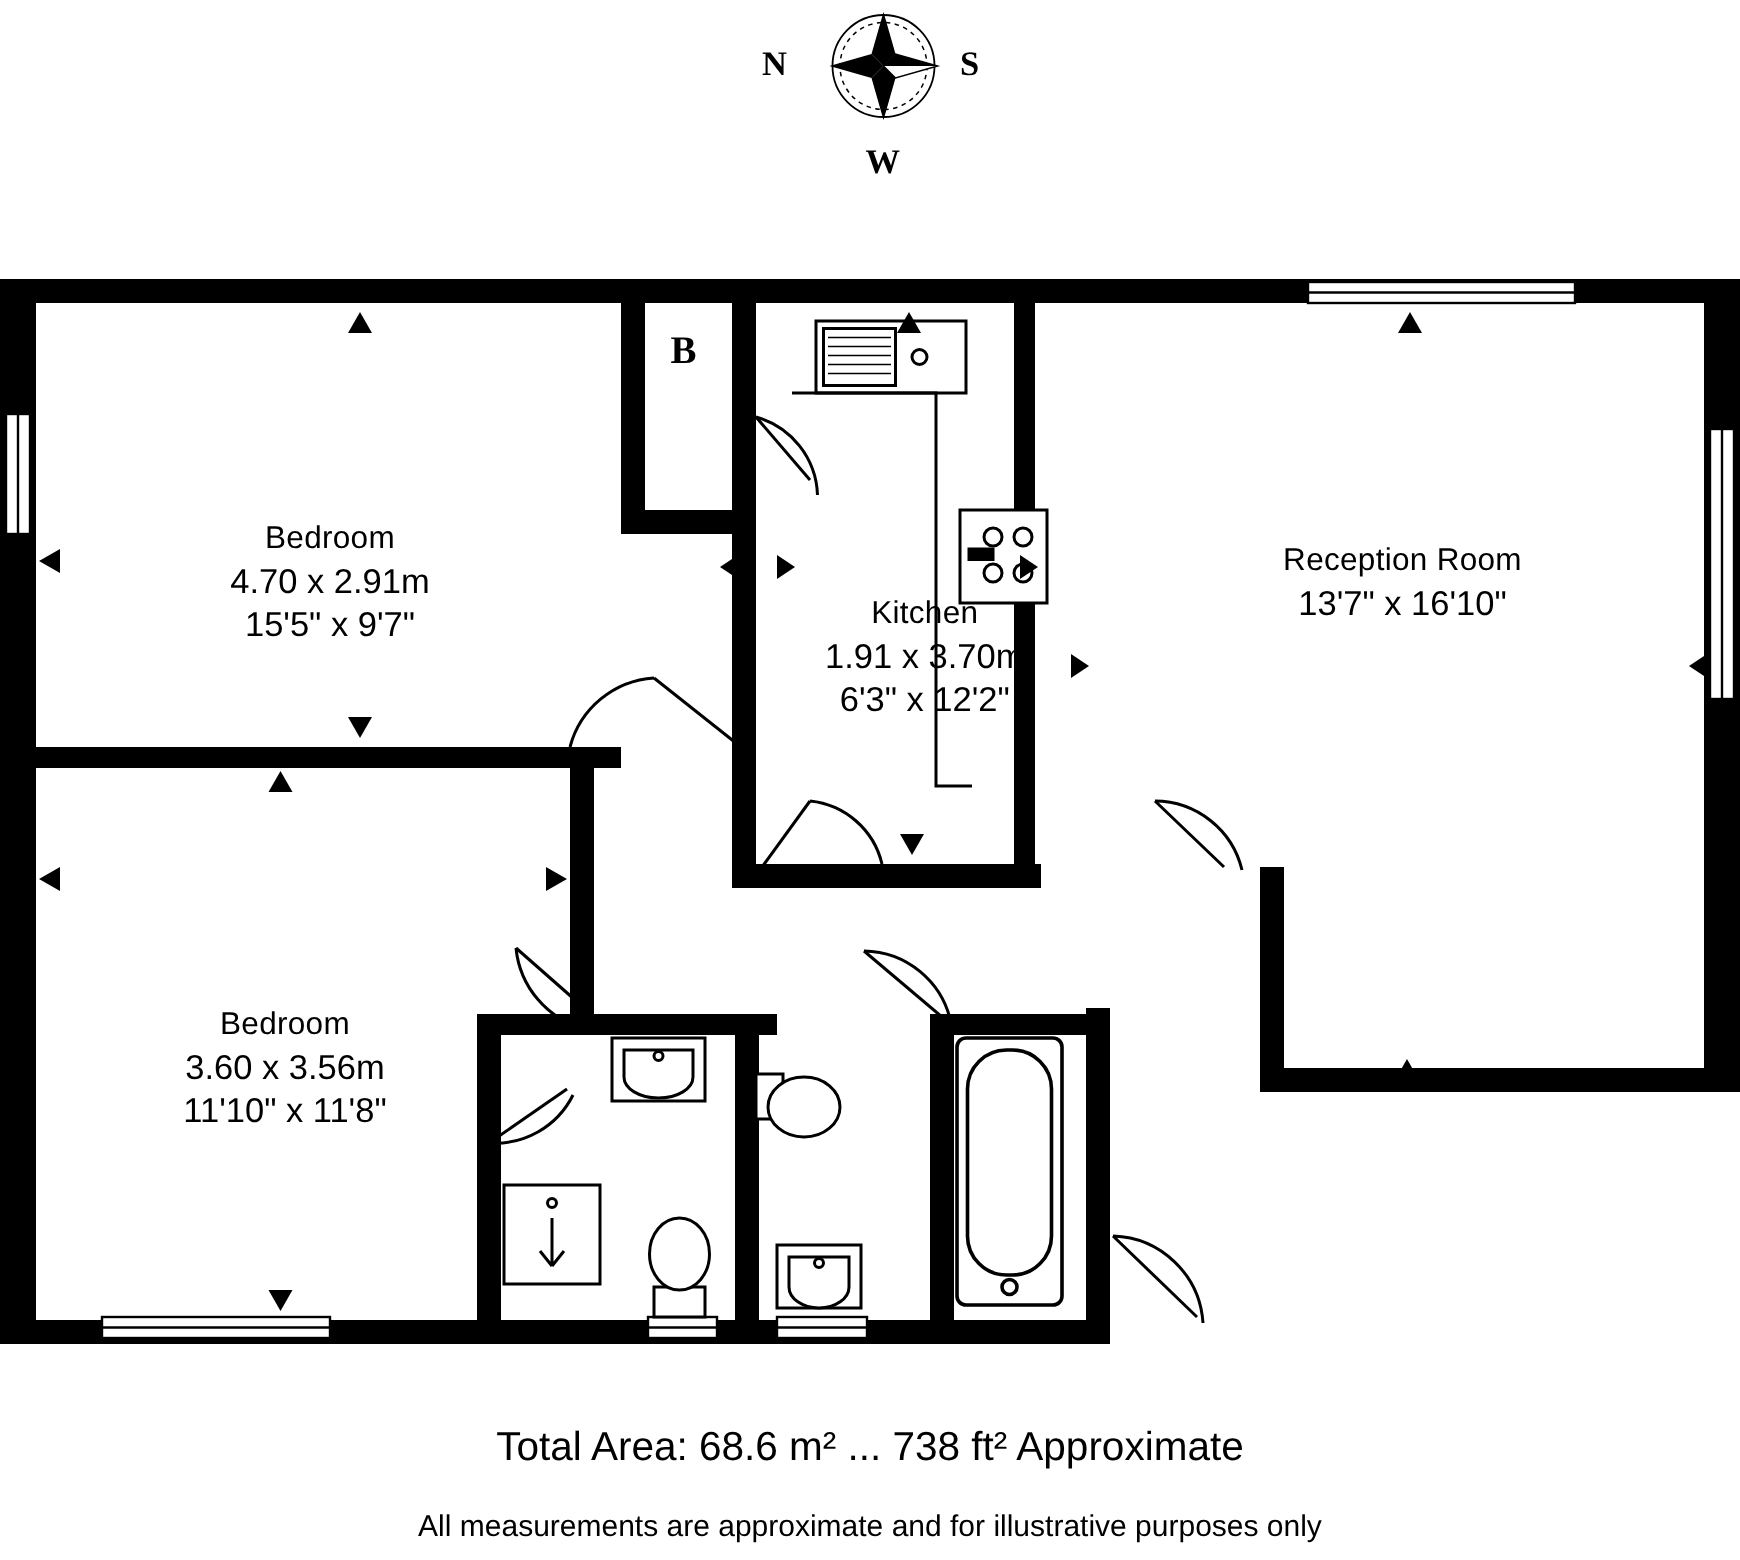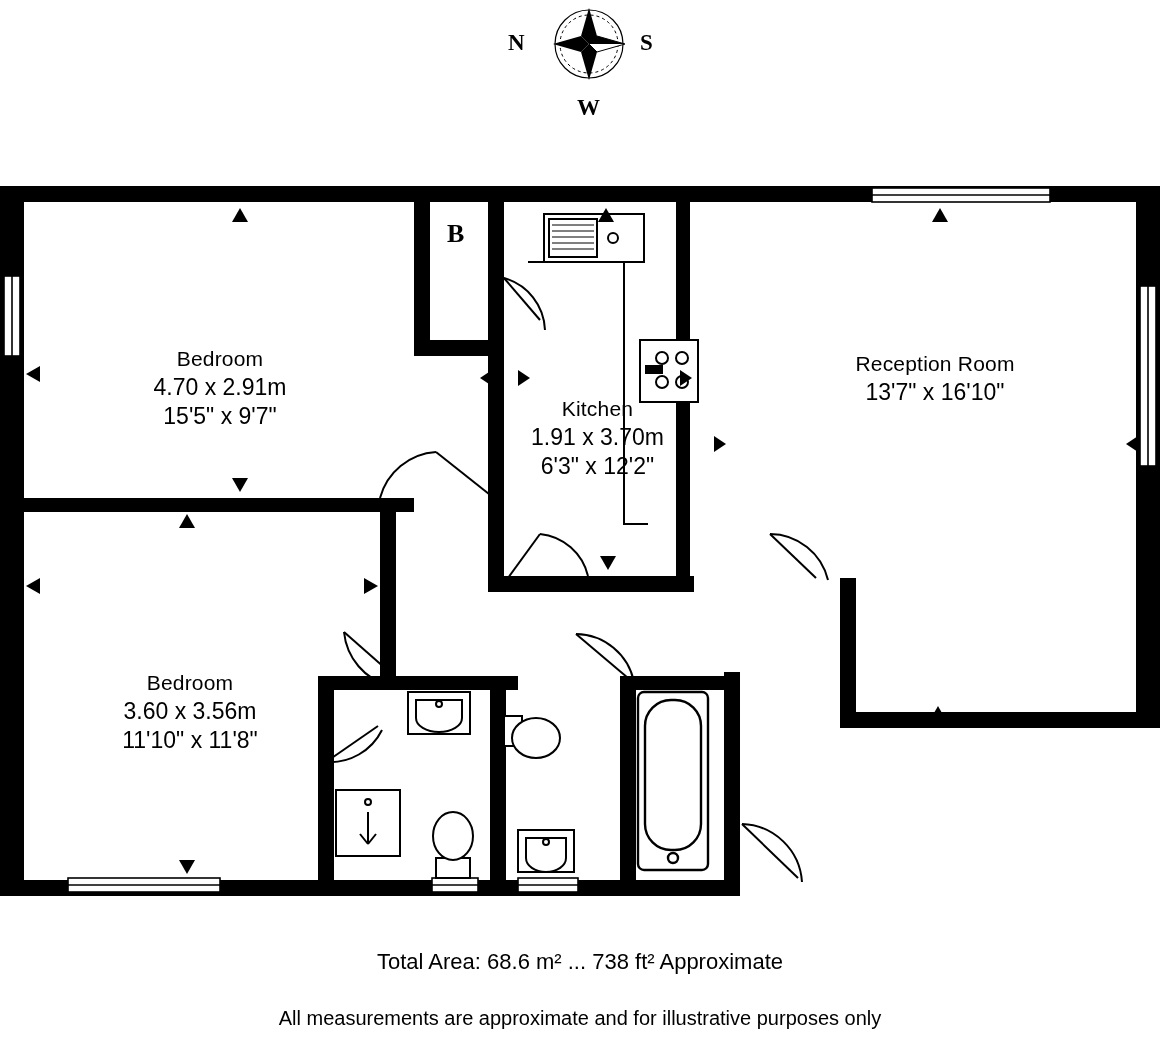--- a/index.html
+++ b/index.html
@@ -45,40 +45,40 @@
     font-weight: normal;
     font-size: 21px;
     letter-spacing: 0.2px;
   }
   .room-dim {
     font-size: 23px;
   }
 
   #label-bedroom-1 { left: 95px; top: 346px; width: 250px; }
   #label-bedroom-2 { left: 65px; top: 670px; width: 250px; }
-  #label-kitchen   { left: 475px; top: 396px; width: 245px; }
-  #label-reception { left: 810px; top: 351px; width: 250px; }
+  #label-kitchen   { left: 494px; top: 396px; width: 245px; }
+  #label-reception { left: 810px; top: 361px; width: 250px; }
 
   .bathroom-tag {
     position: absolute;
     left: 447px;
     top: 219px;
     font-weight: bold;
     font-size: 26px;
     font-family: "Liberation Serif", serif;
   }
 
   
   #total-area {
     position: absolute;
     left: 0;
     top: 949px;
     width: 1160px;
     text-align: center;
-    font-size: 22px;
+    font-size: 27px;
   }
   #disclaimer {
     position: absolute;
     left: 0;
     top: 1007px;
     width: 1160px;
     text-align: center;
     font-size: 20px;
   }
 </style>

